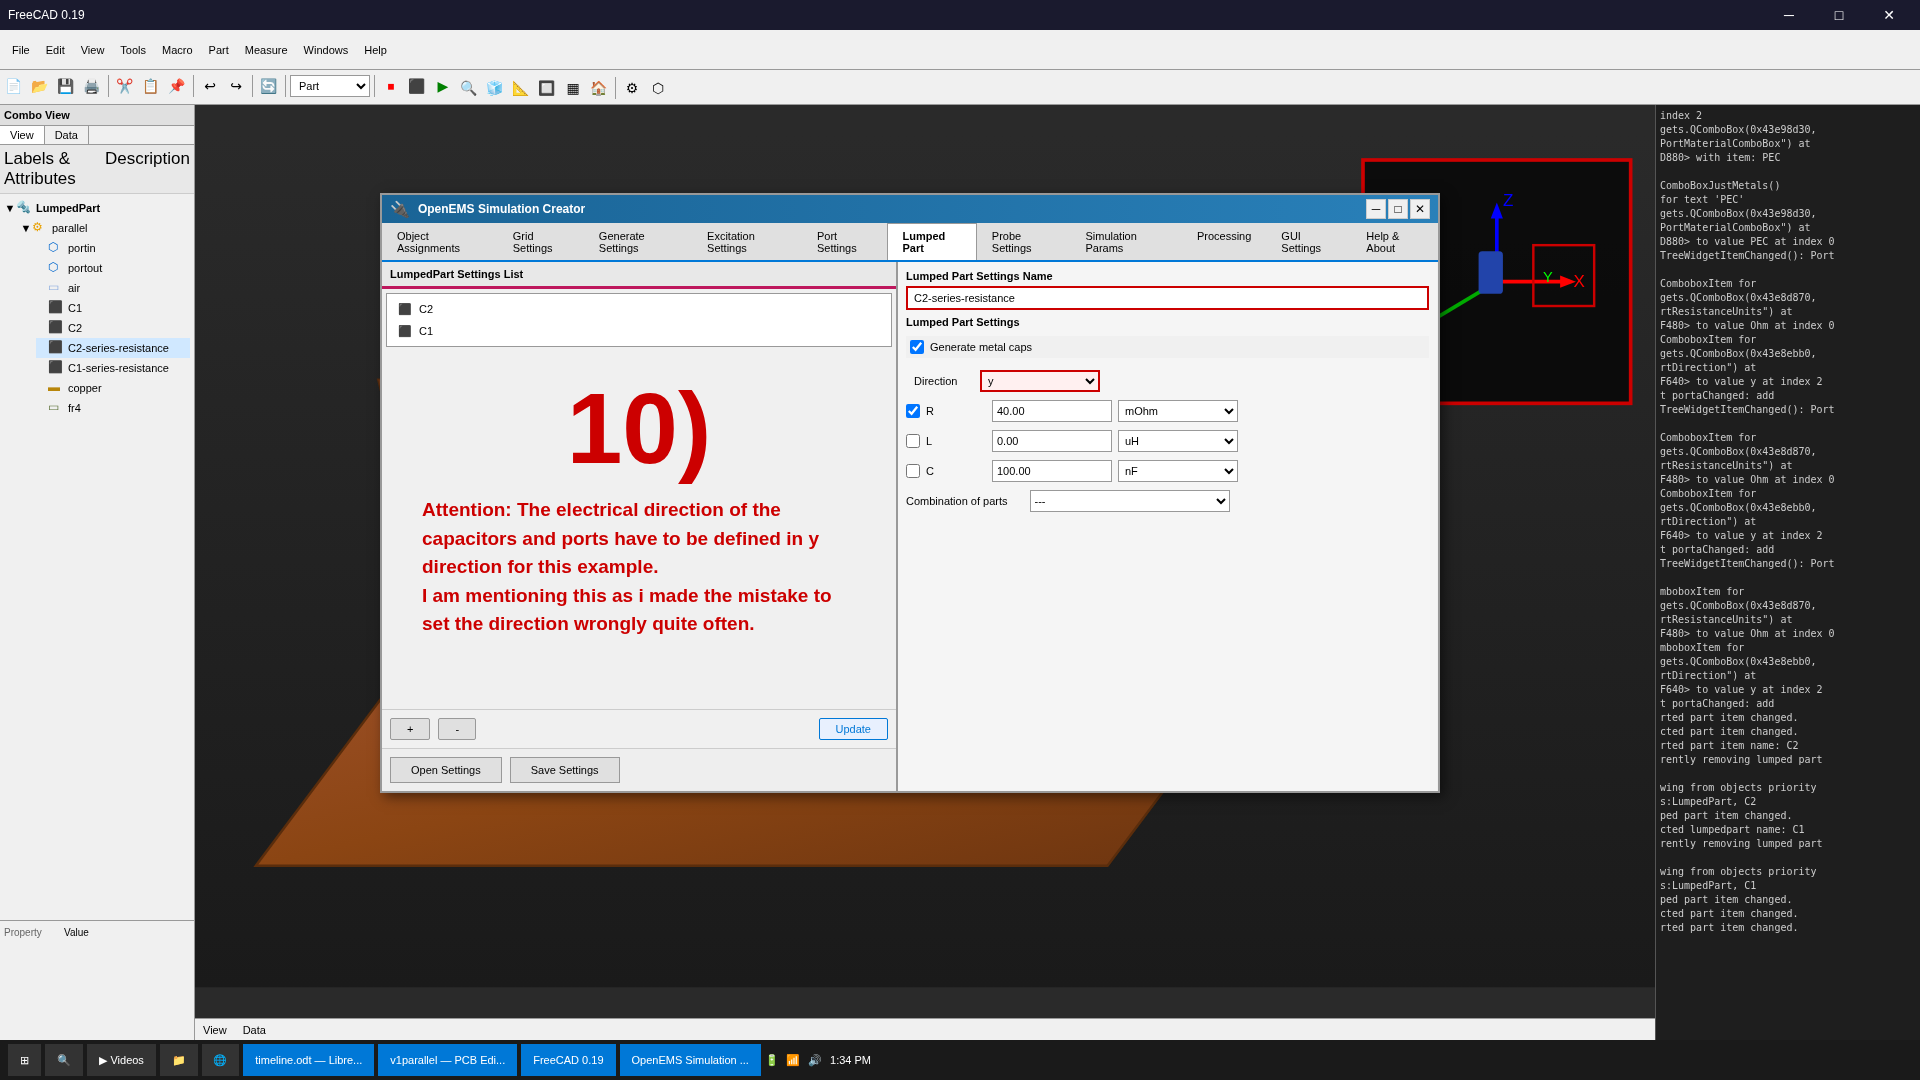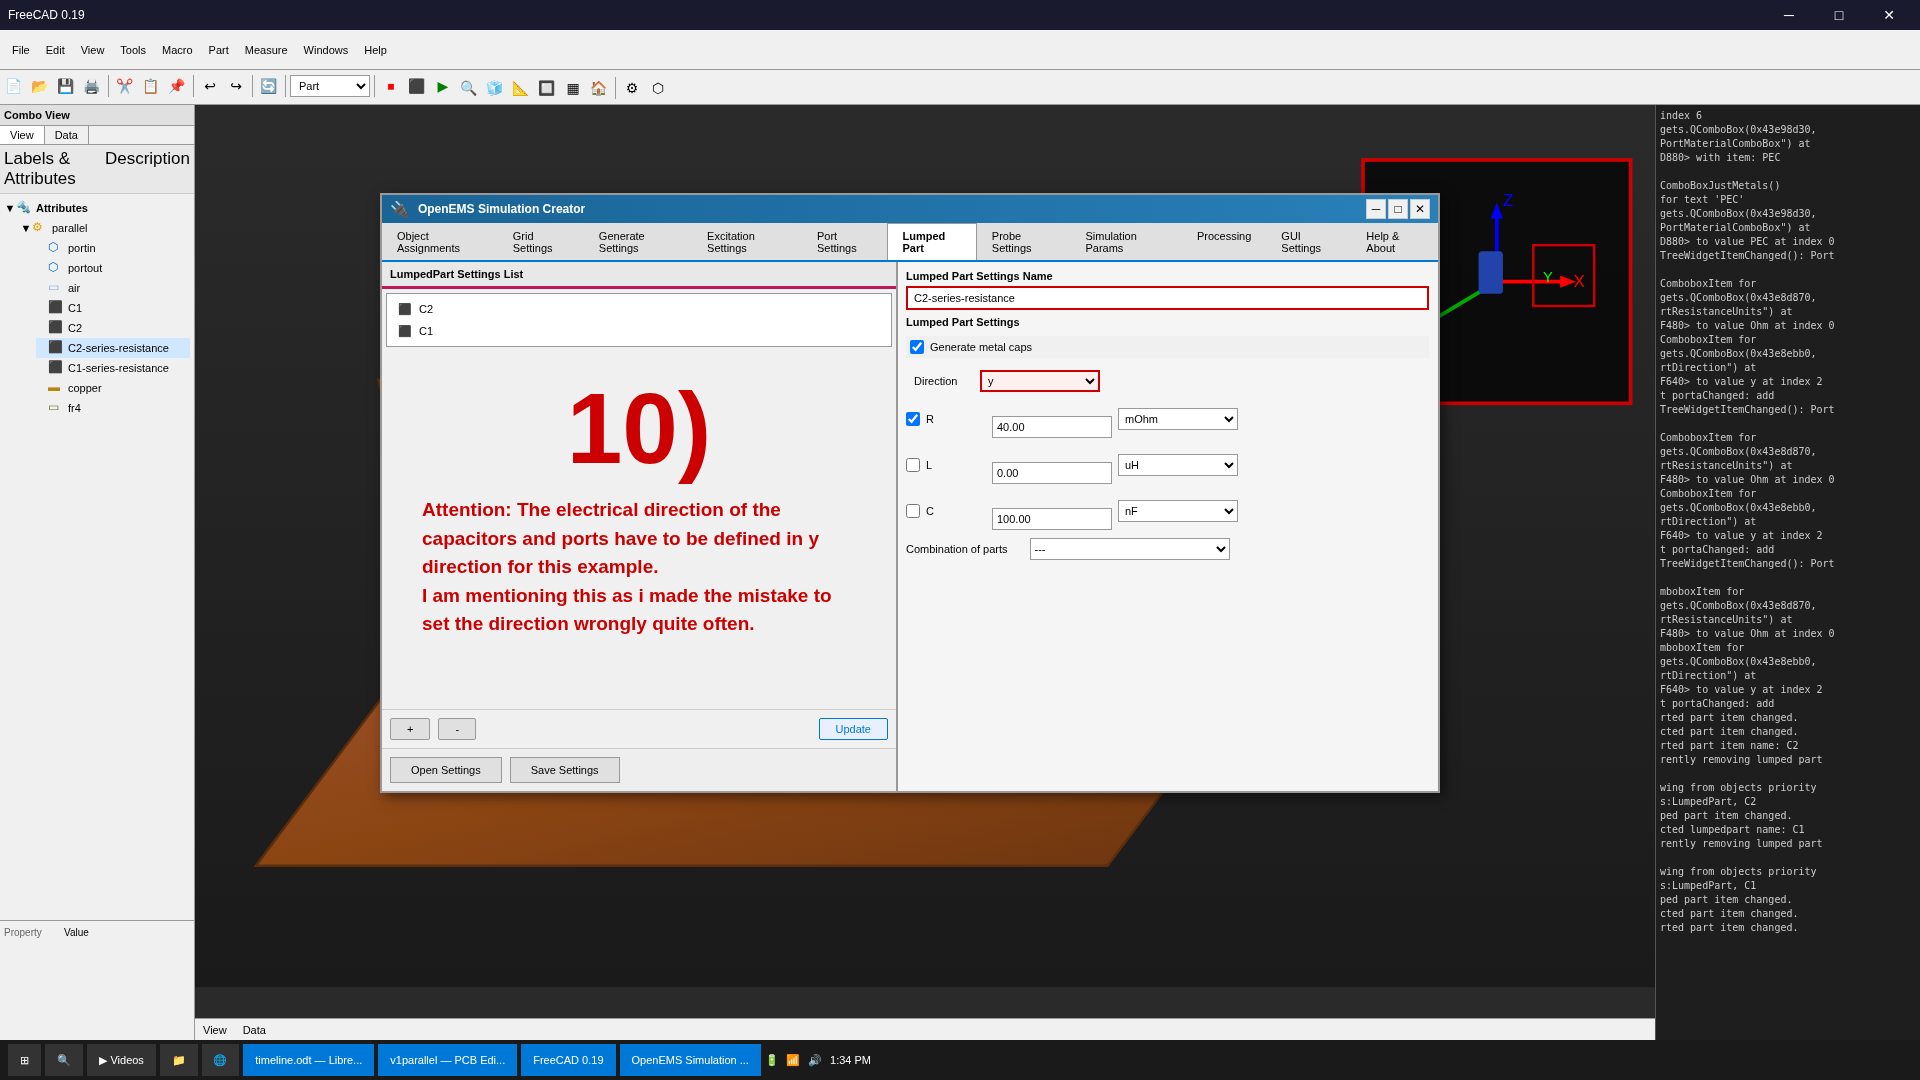--- a/index.html
+++ b/index.html
@@ -66,21 +66,21 @@
     .attention-number { font-size: 100px; font-weight: bold; color: #cc0000; text-align: center; padding: 20px 0 0 0; font-family: Arial; }
     .attention-text { font-size: 19px; font-weight: bold; color: #cc0000; padding: 10px 30px; line-height: 1.5; }
 
     
     .settings-panel { width: 540px; border-left: 1px solid #999; display: flex; flex-direction: column; padding: 8px; background: #f5f5f5; }
     .settings-name-label { font-size: 11px; font-weight: bold; margin-bottom: 4px; }
     .settings-name-input { width: 100%; height: 24px; border: 2px solid #cc0000; padding: 2px 6px; font-size: 11px; }
     .settings-section { font-size: 11px; font-weight: bold; margin: 6px 0 4px 0; }
     .settings-row { display: flex; align-items: center; margin: 4px 0; gap: 6px; }
     .settings-label { font-size: 11px; min-width: 60px; }
-    .settings-input { height: 22px; border: 1px solid #999; padding: 2px 4px; font-size: 11px; width: 120px; margin-top: 16px; }
+    .settings-input { height: 22px; border: 1px solid #999; padding: 2px 4px; font-size: 11px; width: 120px; }
     .settings-select { height: 22px; border: 1px solid #999; padding: 0 2px; font-size: 11px; width: 120px; background: white; }
     .settings-select.direction { border: 2px solid #cc0000; background: #fff0f0; }
     .checkbox { width: 14px; height: 14px; }
     .settings-combo-row { display: flex; align-items: center; margin: 4px 0; gap: 22px; }
     .combo-label { font-size: 11px; min-width: 100px; }
     .combo-select { height: 22px; border: 1px solid #999; font-size: 11px; width: 200px; background: white; }
     .btn-small { padding: 4px 16px; border: 1px solid #999; background: #e0e0e0; cursor: pointer; font-size: 11px; border-radius: 2px; }
     .btn-update { padding: 4px 16px; border: 1px solid #0078d7; background: #e8f0fe; cursor: pointer; font-size: 11px; border-radius: 2px; color: #0078d7; }
 
     
@@ -181,21 +181,21 @@
         <div class="combo-tab">Data</div>
       </div>
       <div style="display:flex; justify-content:space-between; padding:4px; background:#e8e8e8; font-size:17px; border-bottom:1px solid #ccc;">
         <span>Labels &amp; Attributes</span>
         <span>Description</span>
       </div>
       <div class="tree-area">
         <div class="tree-item" style="font-weight:bold">
           <span class="tree-expand">▼</span>
           <span class="tree-icon">🔩</span>
-          <span>Attributes</span>
+          <span>LumpedPart</span>
         </div>
         <div class="tree-children">
           <div class="tree-item">
             <span class="tree-expand">▼</span>
             <span class="tree-icon" style="color:#e8a000">⚙</span>
             <span>parallel</span>
           </div>
           <div class="tree-children">
             <div class="tree-item">
               <span style="width:12px"></span>
@@ -440,21 +440,21 @@
         </div>
       </div>
 
       <div style="height:22px; background:#f0f0f0; border-top:1px solid #999; display:flex; align-items:center; padding:0 8px; gap:16px;">
         <span style="font-size:11px; cursor:pointer">View</span>
         <span style="font-size:11px; cursor:pointer">Data</span>
       </div>
     </div>
 
     <div class="log-panel" id="log-panel-el">
-    <div class="log-line">index 6</div>
+    <div class="log-line">index 2</div>
         <div class="log-line">gets.QComboBox(0x43e98d30,</div>
         <div class="log-line">PortMaterialComboBox") at</div>
         <div class="log-line">D880&gt; with item: PEC</div>
         <div class="log-line">&nbsp;</div>
         <div class="log-line">ComboBoxJustMetals()</div>
         <div class="log-line">for text 'PEC'</div>
         <div class="log-line">gets.QComboBox(0x43e98d30,</div>
         <div class="log-line">PortMaterialComboBox") at</div>
         <div class="log-line">D880&gt; to value PEC at index 0</div>
         <div class="log-line">TreeWidgetItemChanged(): Port</div>

